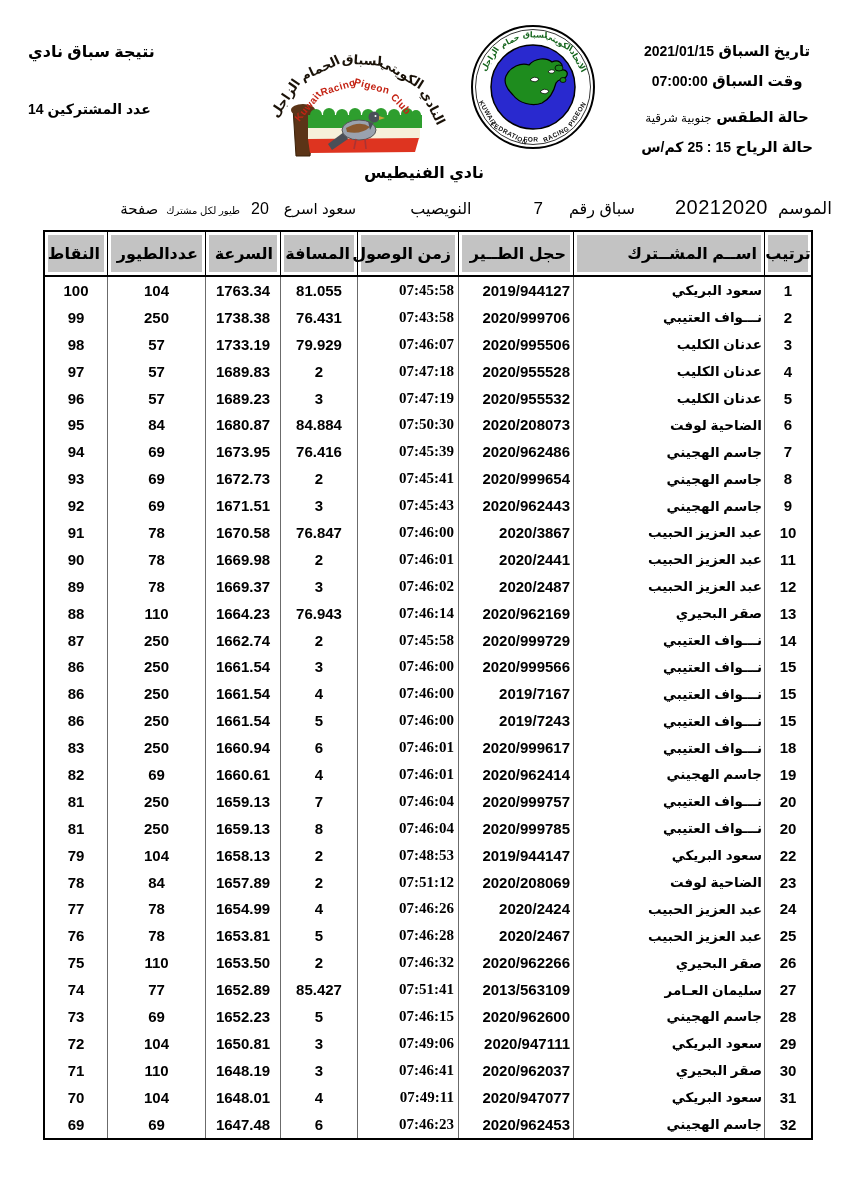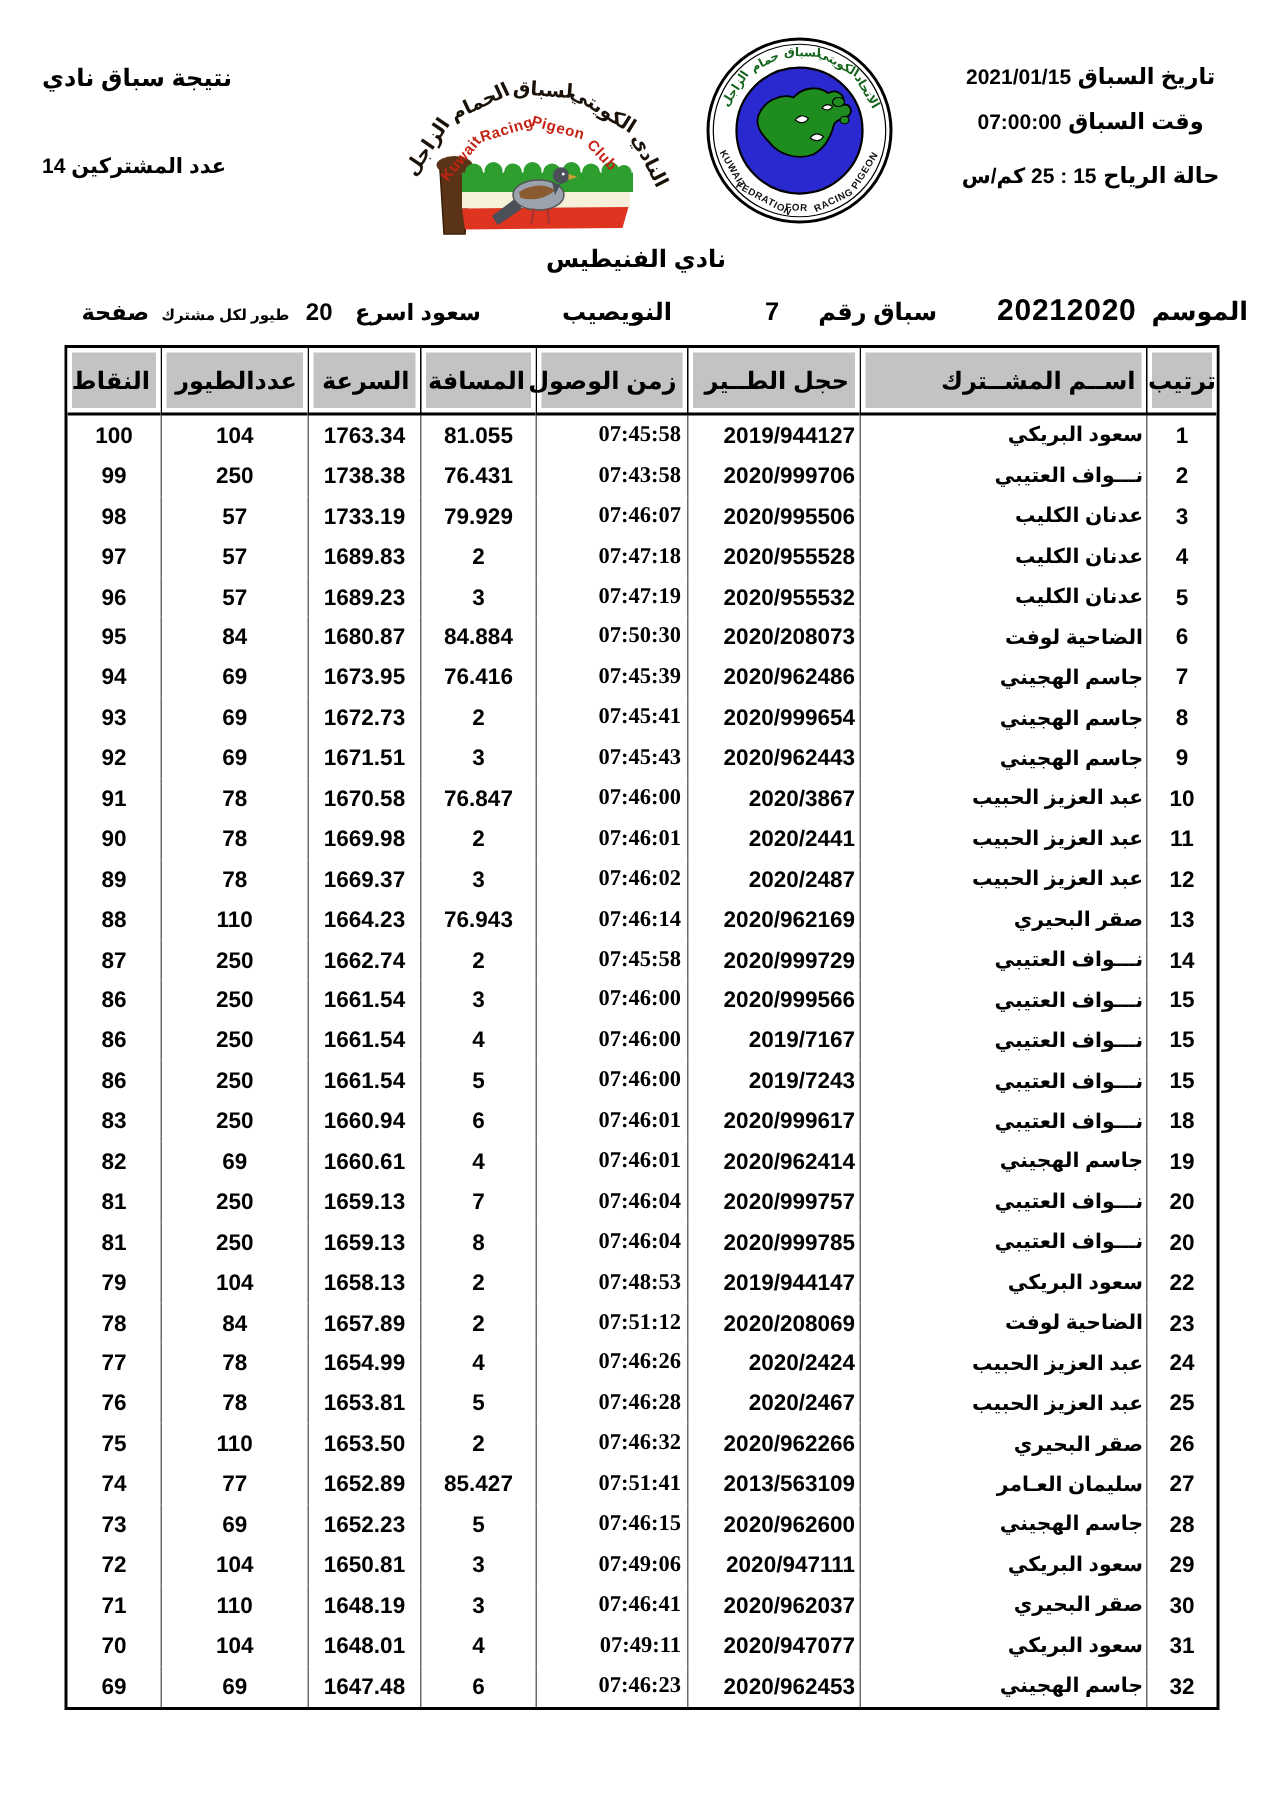--- a/index.html
+++ b/index.html
@@ -31,21 +31,21 @@
   .club-logo .en{font-size:10px;color:#c42314;letter-spacing:.5px;}
   .fed-logo .ar{font-size:8px;color:#14641c;}
   .fed-logo .en{font-size:6.5px;color:#111;letter-spacing:.4px;}
   .logo-svg{position:absolute;left:0;top:0;}
 
   
   .club-name{position:absolute;top:163px;left:0;width:100%;text-align:center;
              font-weight:bold;font-size:16px;}
   .season-row{position:absolute;top:196px;right:16px;left:30px;
               display:flex;direction:rtl;align-items:baseline;white-space:nowrap;}
-  .season-row span{font-weight:bold;}
+  .season-row span{font-weight:normal;}
   .s-season{font-size:17px;}
   .s-seasonval{font-size:20px;margin-right:10px;letter-spacing:.5px;}
   .s-racelbl{font-size:16px;margin-right:40px;}
   .s-raceno{font-size:17px;margin-right:26px;}
   .s-loc{font-size:16px;margin-right:62px;}
   .s-reslbl{font-size:15px;margin-right:54px;}
   .s-rescnt{font-size:16px;margin-right:15px;}
   .s-perlbl{font-size:10px;margin-right:11px;}
   .s-pagelbl{font-size:15px;margin-right:8px;}
 
@@ -80,20 +80,24 @@
 <div class="race-info">
   <div class="line">
     <span class="lbl">تاريخ السباق</span>
     <span class="val">2021/01/15</span>
   </div>
   <div class="line">
     <span class="lbl">وقت السباق</span>
     <span class="val">07:00:00</span>
   </div>
   <div class="gap"></div>
+  <div class="line">
+    <span class="lbl">حالة الطقس</span>
+    <span class="val small">جنوبية شرقية</span>
+  </div>
   <div class="line">
     <span class="lbl">حالة الرياح</span>
     <span class="val">15 : 25 كم/س</span>
   </div>
 </div>
 
 <div class="left-info">
   <div class="title">نتيجة سباق نادي</div>
   <div class="spacer"></div>
   <div class="line">

